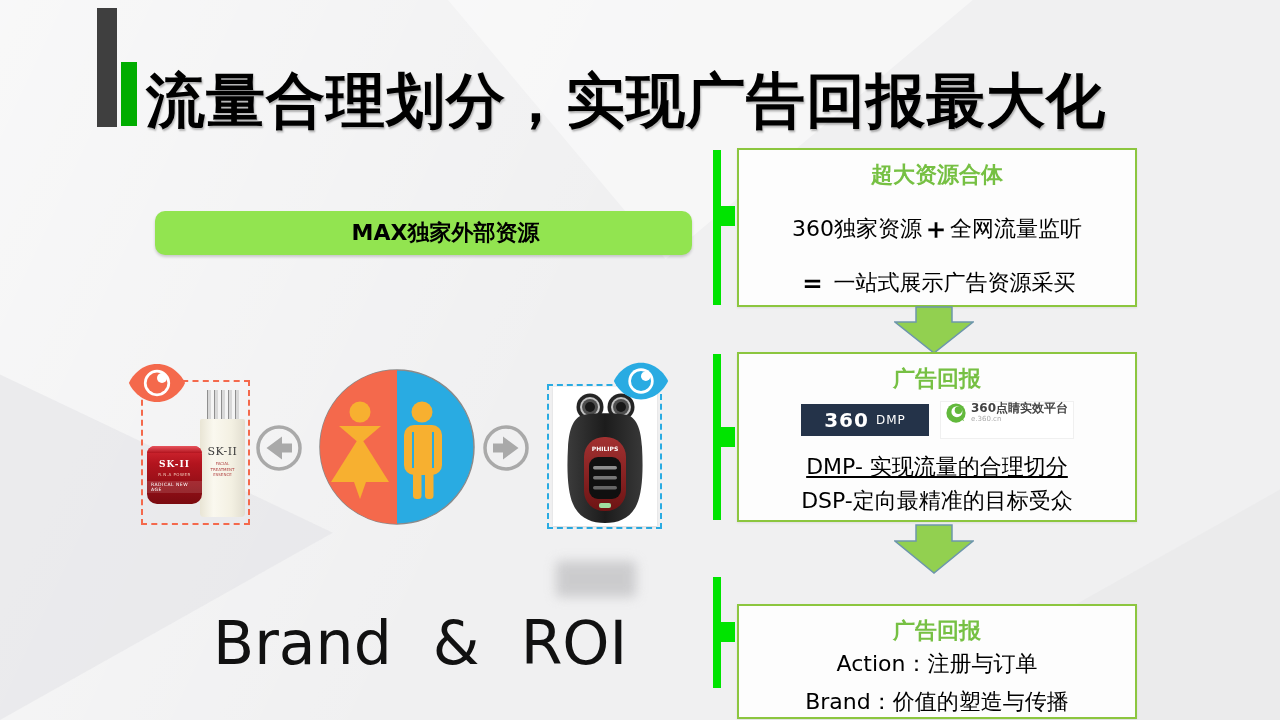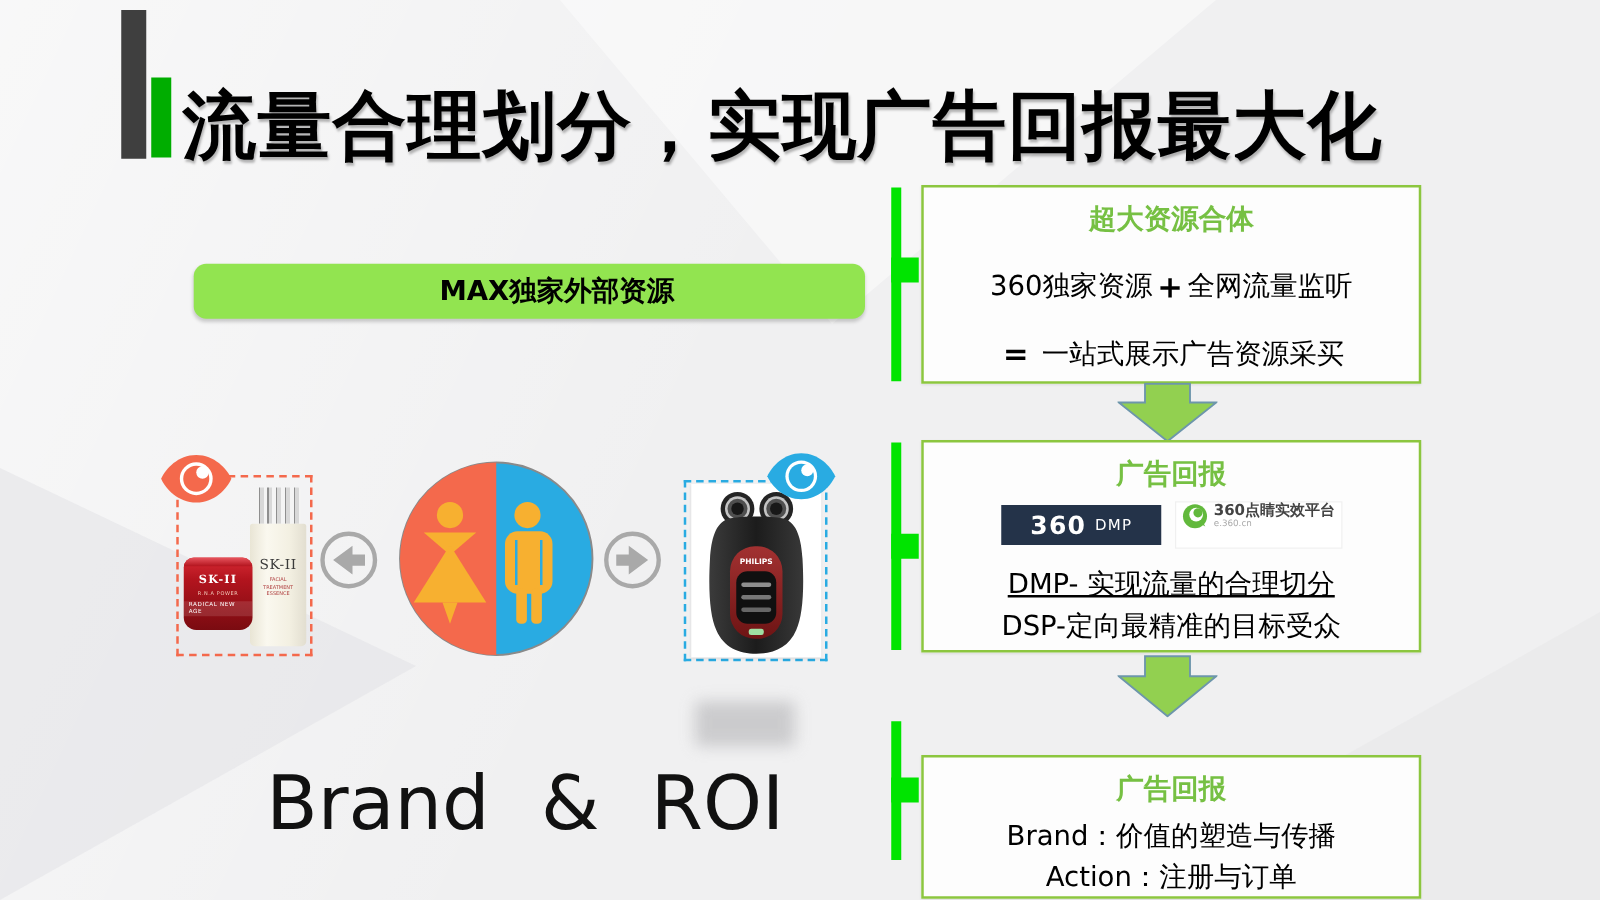--- a/index.html
+++ b/index.html
@@ -134,22 +134,22 @@
     <div class="fbox-line fbox-line1">DMP- 实现流量的合理切分</div>
     <div class="fbox-line fbox-line2">DSP-定向最精准的目标受众</div>
   </div>
 
   <svg class="abs" style="left:894px;top:524px;" width="80" height="50" viewBox="0 0 80 50">
     <path d="M22 1 H58 V17 H79 L40 49 L1 17 H22 Z" fill="#92d050" stroke="#6d96ab" stroke-width="1.5"></path>
   </svg>
 
   <div class="abs fbox fbox3">
     <div class="fbox-title">广告回报</div>
+    <div class="fbox-line fbox-line2">Action：注册与订单</div>
     <div class="fbox-line fbox-line1">Brand：价值的塑造与传播</div>
-    <div class="fbox-line fbox-line2">Action：注册与订单</div>
   </div>
 
   <div class="abs dash-red"></div>
   <div class="abs dash-blue"></div>
 
   <div class="abs bottle">
     <div class="bottle-cap"></div>
     <div class="bottle-body">
       <div class="bottle-brand">SK-II</div>
       <div class="bottle-sub">FACIAL TREATMENT ESSENCE</div>

